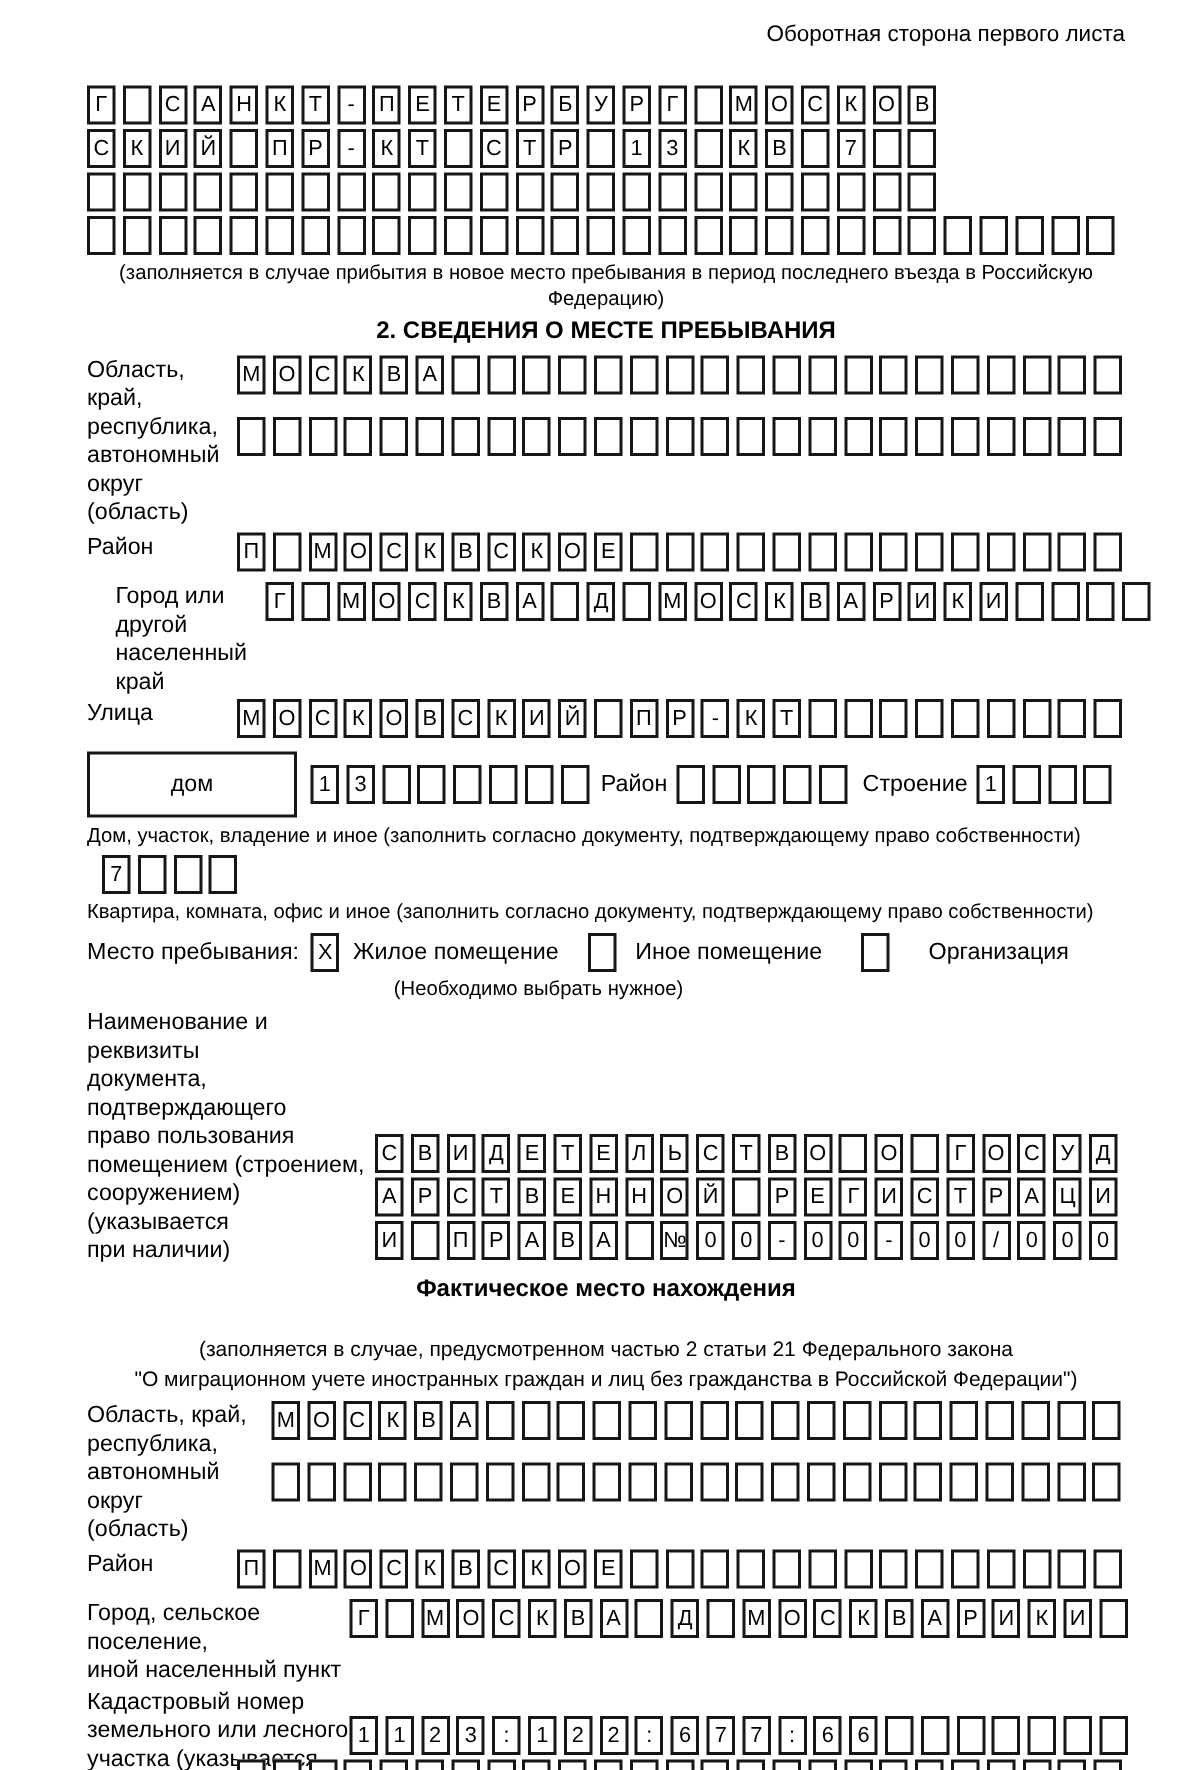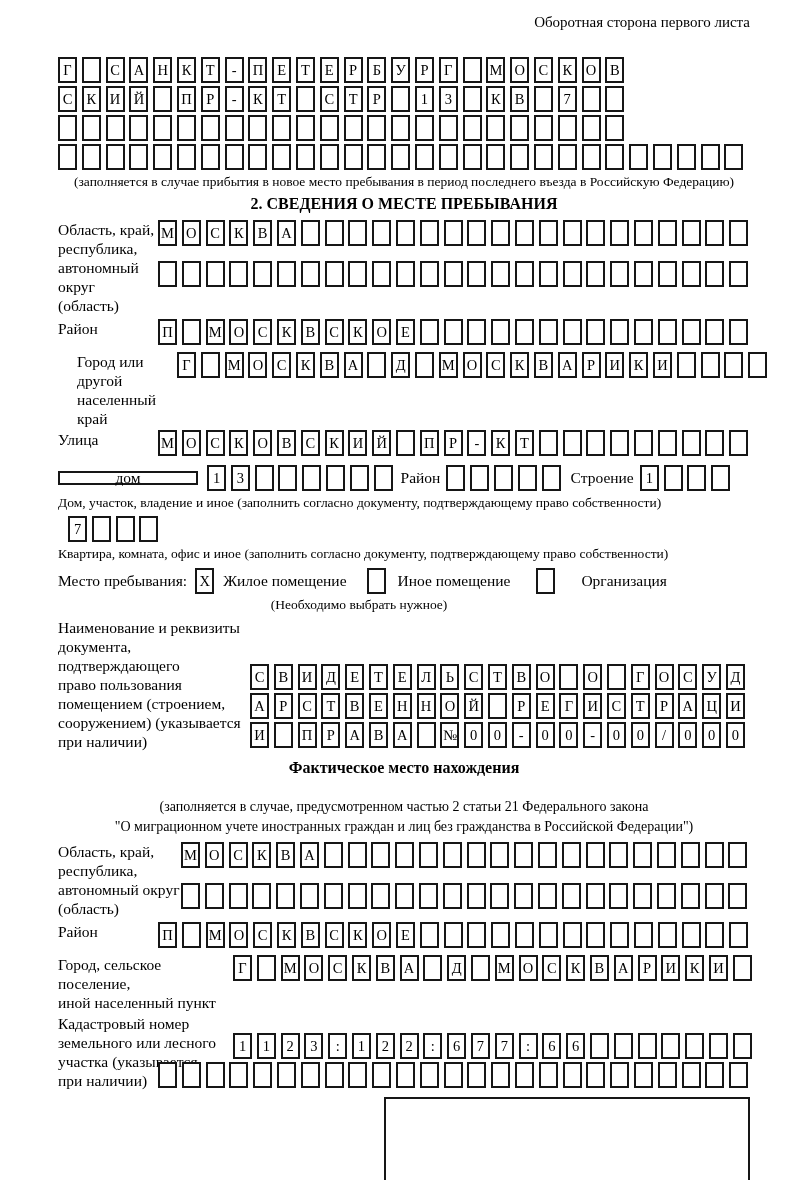--- a/index.html
+++ b/index.html
@@ -1,35 +1,35 @@
 <!DOCTYPE html>
 <html><head>
 <meta charset="utf-8">
 <style>
   * { box-sizing: border-box; margin: 0; padding: 0; }
   html,body { background:#fff; }
   .page {
     width: 800px; height: 1180px; background: #fff; color: #000;
-    font-family: Liberation Serif, serif;
+    font-family: Liberation Sans, sans-serif;
     padding: 14px 50px 0 58px; position: relative; overflow: hidden;
   }
   .header-note { text-align: right; font-size: 15px; margin-bottom: 26px; }
 
   .flexrow { display: flex; }
   .label { font-size: 15.5px; line-height: 19px; }
   .label-col { flex: 0 0 auto; }
 
   .cells { display: flex; gap: 4.8px; margin-bottom: 3px; }
   .cell {
     flex: 0 0 19px; width: 19px; height: 26px;
     border: 2px solid #161616; display: flex; align-items: center; justify-content: center;
     font-size: 14.5px; background:#fff;
   }
   .widebox {
-    height: 14px; border: 2px solid #161616; display: flex; align-items: center; justify-content: center;
+    height: 44px; border: 2px solid #161616; display: flex; align-items: center; justify-content: center;
     font-size: 15.5px;
   }
   .caption { font-size: 13.5px; line-height: 17px; }
   .caption-center { text-align: center; }
   .sect-title { text-align: center; font-weight: bold; font-size: 16px; }
   .inline-label { font-size: 15.5px; white-space: nowrap; }
 
   
   .prev-label { width: 117px; }
   .s2-label-100 { width: 100px; }

